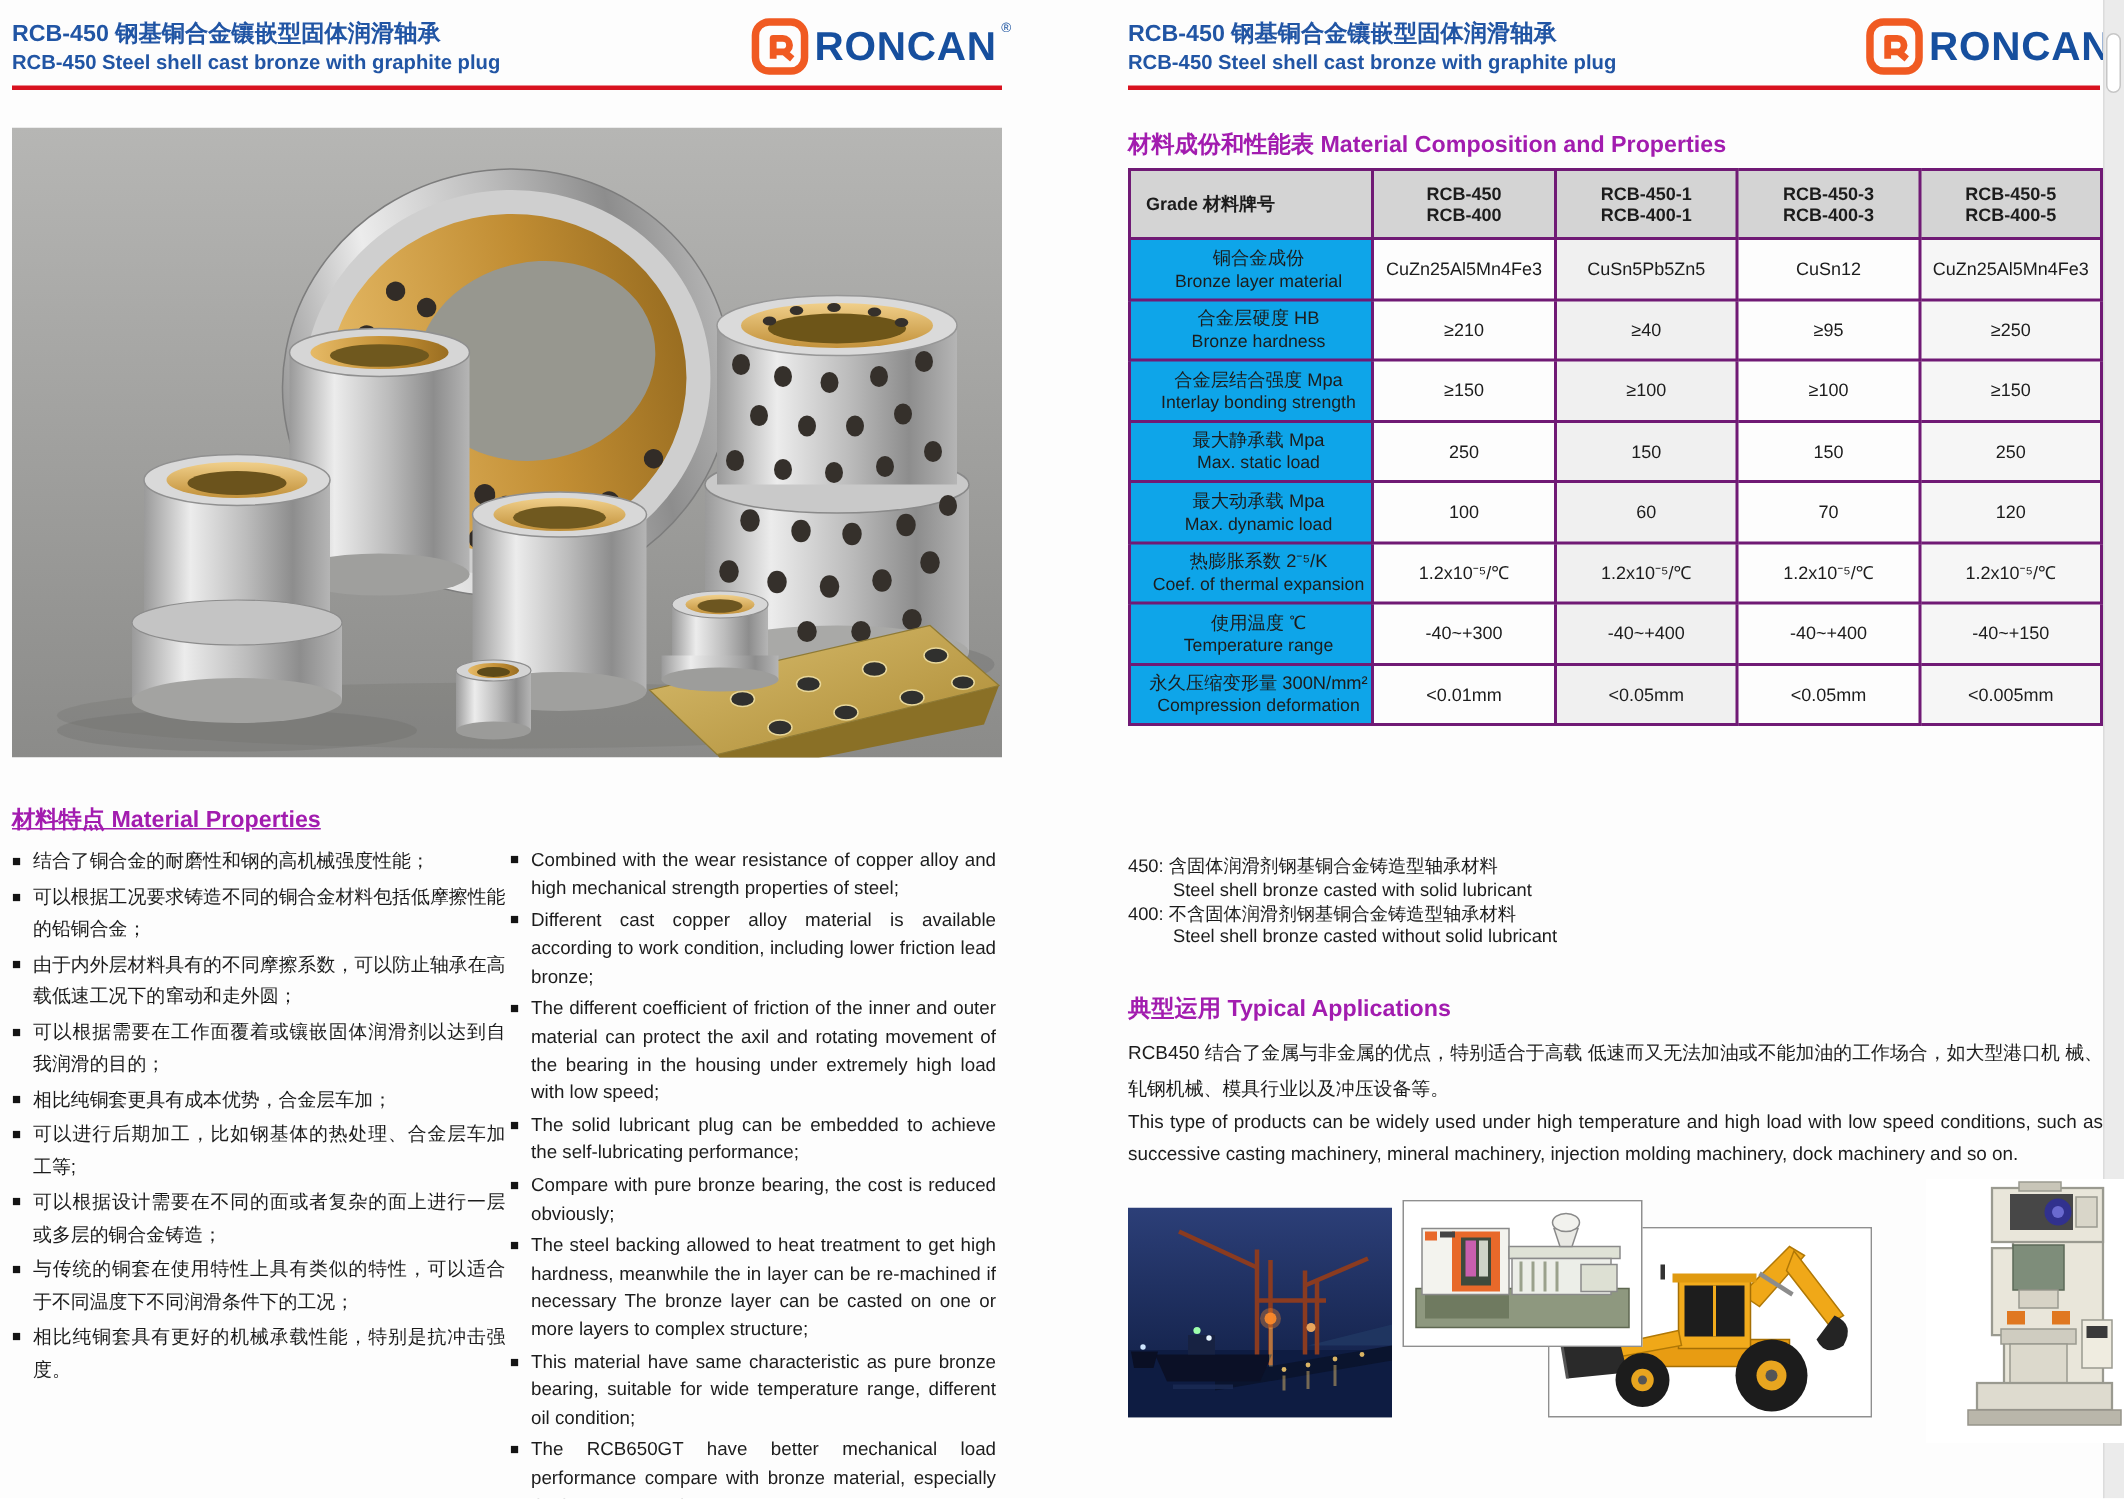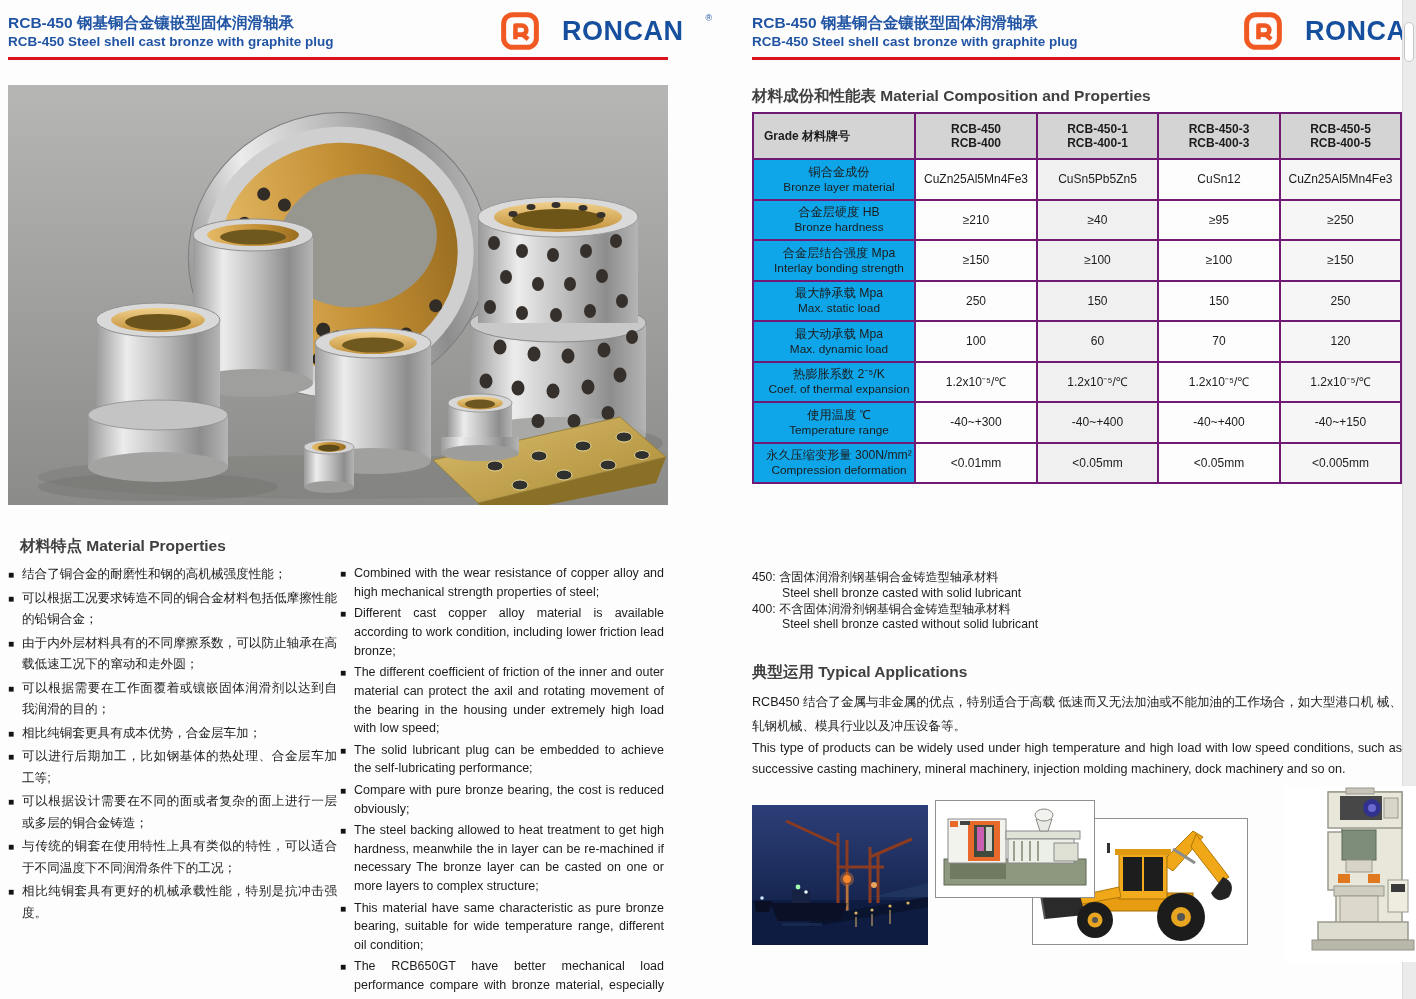--- a/index.html
+++ b/index.html
@@ -6,26 +6,26 @@
   html,body { background:#ffffff; }
   body { font-family:"Liberation Sans", sans-serif; color:#1c1c1c; }
   #stage { position:relative; width:1416px; height:999px; background:#fdfdfd; overflow:hidden; }
 
   
   .page-hdr { position:absolute; }
   .hdr-cn { font-size:15.5px; font-weight:700; color:#2155a4; line-height:20px; }
   .hdr-en { font-size:13.5px; font-weight:700; color:#2155a4; line-height:18px; }
   .rule { position:absolute; height:3px; background:#d8121f; }
 
-  .logo { position:absolute; display:flex; align-items:flex-start; gap:22px; }
+  .logo { position:absolute; display:flex; align-items:flex-start; gap:3px; }
   .logo-text { font-size:27px; font-weight:700; color:#164f9e; letter-spacing:0.5px; line-height:40px; }
   .logo-reg { font-size:9px; color:#164f9e; vertical-align:super; line-height:14px; }
 
   
-  .sec-title { position:absolute; font-size:15.5px; font-weight:700; color:#404040; }
+  .sec-title { position:absolute; font-size:15.5px; font-weight:700; color:#a21caf; }
 
   
   .bullets { position:absolute; }
   .bullets .bi { display:flex; text-align:justify; }
   .bullets .sq { flex:0 0 14px; font-size:10px; line-height:21px; color:#141414; }
   .bullets-cn { width:329px; }
   .bullets-cn .bi { font-size:12.6px; line-height:21.5px; margin-bottom:2px; }
   .bullets-en { width:324px; }
   .bullets-en .bi { font-size:12.5px; line-height:18.8px; margin-bottom:2.5px; }
   .bullets-en .sq { line-height:19px; }
@@ -224,21 +224,21 @@
 
       <rect x="296" y="362" width="50" height="40" fill="url(#gSteel)"></rect>
       <ellipse cx="321" cy="402" rx="25" ry="6" fill="#99izzazione" opacity="0"></ellipse>
       <ellipse cx="321" cy="402" rx="25" ry="6" fill="#9b9b99"></ellipse>
       <ellipse cx="321" cy="362" rx="25" ry="7" fill="#d4d4d4" stroke="#8d8d8d" stroke-width="0.8"></ellipse>
       <ellipse cx="321" cy="362" rx="17" ry="5" fill="url(#gBronze)"></ellipse>
       <ellipse cx="321" cy="363" rx="11" ry="3.4" fill="#5d4a18"></ellipse>
     </svg>
   </div>
 
-  <div class="sec-title" style="left:20px; top:536px;">材料特点 Material Properties</div>
+  <div class="sec-title" style="left:8px; top:536px;text-decoration:underline;">材料特点 Material Properties</div>
 
   <div class="bullets bullets-cn" style="left:8px; top:564px;">
     <div class="bi">
         <span class="sq">■</span>
         <span>结合了铜合金的耐磨性和钢的高机械强度性能；</span>
       </div>
     <div class="bi">
         <span class="sq">■</span>
         <span>可以根据工况要求铸造不同的铜合金材料包括低摩擦性能的铅铜合金；</span>
       </div>

